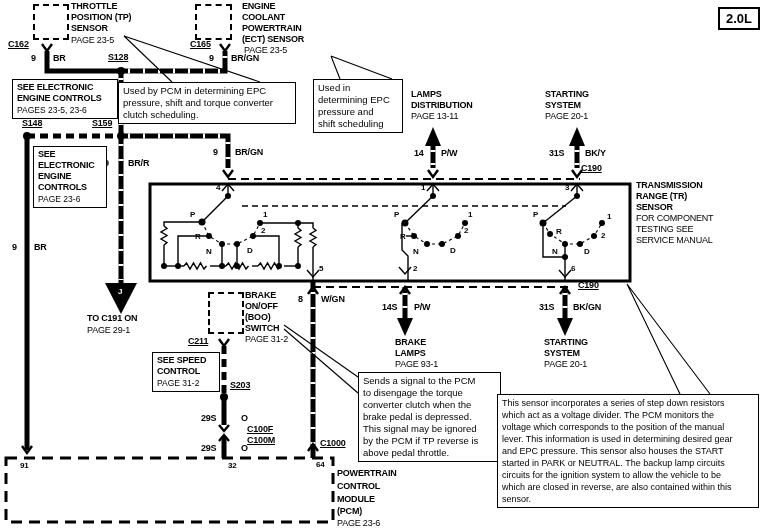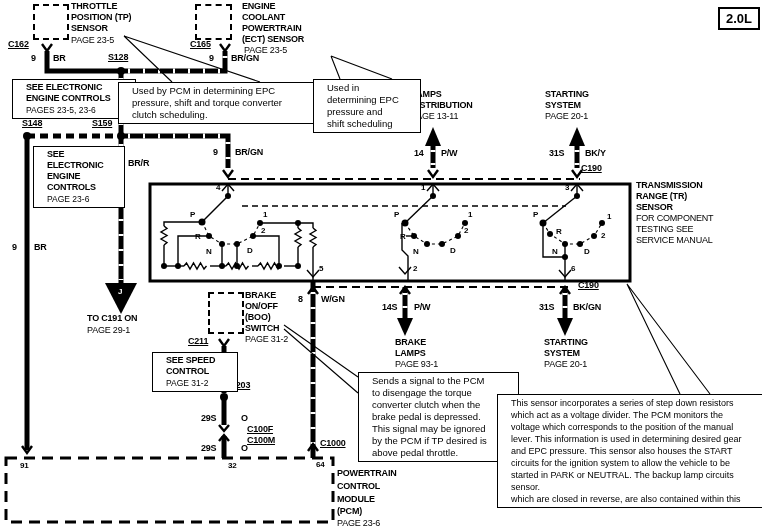--- a/index.html
+++ b/index.html
@@ -5,21 +5,21 @@
   html,body{margin:0;padding:0;background:#fff}
   #stage{position:relative;width:762px;height:530px;background:#ffffff;
          font-family:"Liberation Sans",sans-serif;color:#000;overflow:hidden}
   svg{position:absolute;left:0;top:0}
   .lbl{position:absolute;font-weight:bold;font-size:9px;line-height:10px;
        white-space:nowrap;letter-spacing:-0.2px;z-index:3}
   .pg{font-weight:normal}
   .ul{text-decoration:underline}
   .tiny{font-size:8px;line-height:9px}
   .bx{position:absolute;border:1.5px solid #000;background:#fff;
-      padding:2px 13px;font-size:9.5px;line-height:12px;white-space:nowrap;z-index:4}
+      padding:2px 4px;font-size:9.5px;line-height:12px;white-space:nowrap;z-index:4}
   .bx .b{font-weight:bold;font-size:9px;line-height:11px;letter-spacing:-0.2px}
   .dashbx{position:absolute;border:2px dashed #000;background:#fff;z-index:2}
   .badge{position:absolute;border:2px solid #000;font-weight:bold;font-size:13px;
          padding:2px 6px;z-index:4}
   .white{color:#fff}
 </style>
 </head>
 <body>
 
 <div id="stage">
@@ -291,34 +291,34 @@
   <div class="b">CONTROL</div>
   <div style="font-size:8.5px">PAGE 31-2</div>
 </div>
 
 <div class="bx" style="left:358px;top:372px;width:133px">
   <div>Sends a signal to the PCM</div>
   <div>to disengage the torque</div>
   <div>converter clutch when the</div>
   <div>brake pedal is depressed.</div>
   <div>This signal may be ignored</div>
-  <div>by the PCM if TP desired is</div>
+  <div>by the PCM if TP reverse is</div>
   <div>above pedal throttle.</div>
 </div>
 
 <div class="bx" style="left:497px;top:394px;width:252px;font-size:9px;line-height:12px">
   <div>This sensor incorporates a series of step down resistors</div>
   <div>which act as a voltage divider.  The PCM monitors the</div>
   <div>voltage which corresponds to the position of the manual</div>
   <div>lever.  This information is used in determining desired gear</div>
   <div>and EPC pressure.  This sensor also houses the START</div>
+  <div>started in PARK or NEUTRAL.  The backup lamp circuits</div>
   <div>circuits for the ignition system to allow the vehicle to be</div>
-  <div>started in PARK or NEUTRAL.  The backup lamp circuits</div>
+  <div>which are closed in reverse, are also contained within this</div>
   <div>sensor.</div>
-  <div>which are closed in reverse, are also contained within this</div>
 </div>
 
 <span class="lbl" style="left:411px;top:89px">LAMPS</span>
 <span class="lbl" style="left:411px;top:100px">DISTRIBUTION</span>
 <span class="lbl pg" style="left:411px;top:111px">PAGE 13-11</span>
 
 <span class="lbl" style="left:545px;top:89px">STARTING</span>
 <span class="lbl" style="left:545px;top:100px">SYSTEM</span>
 <span class="lbl pg" style="left:545px;top:111px">PAGE 20-1</span>
 

